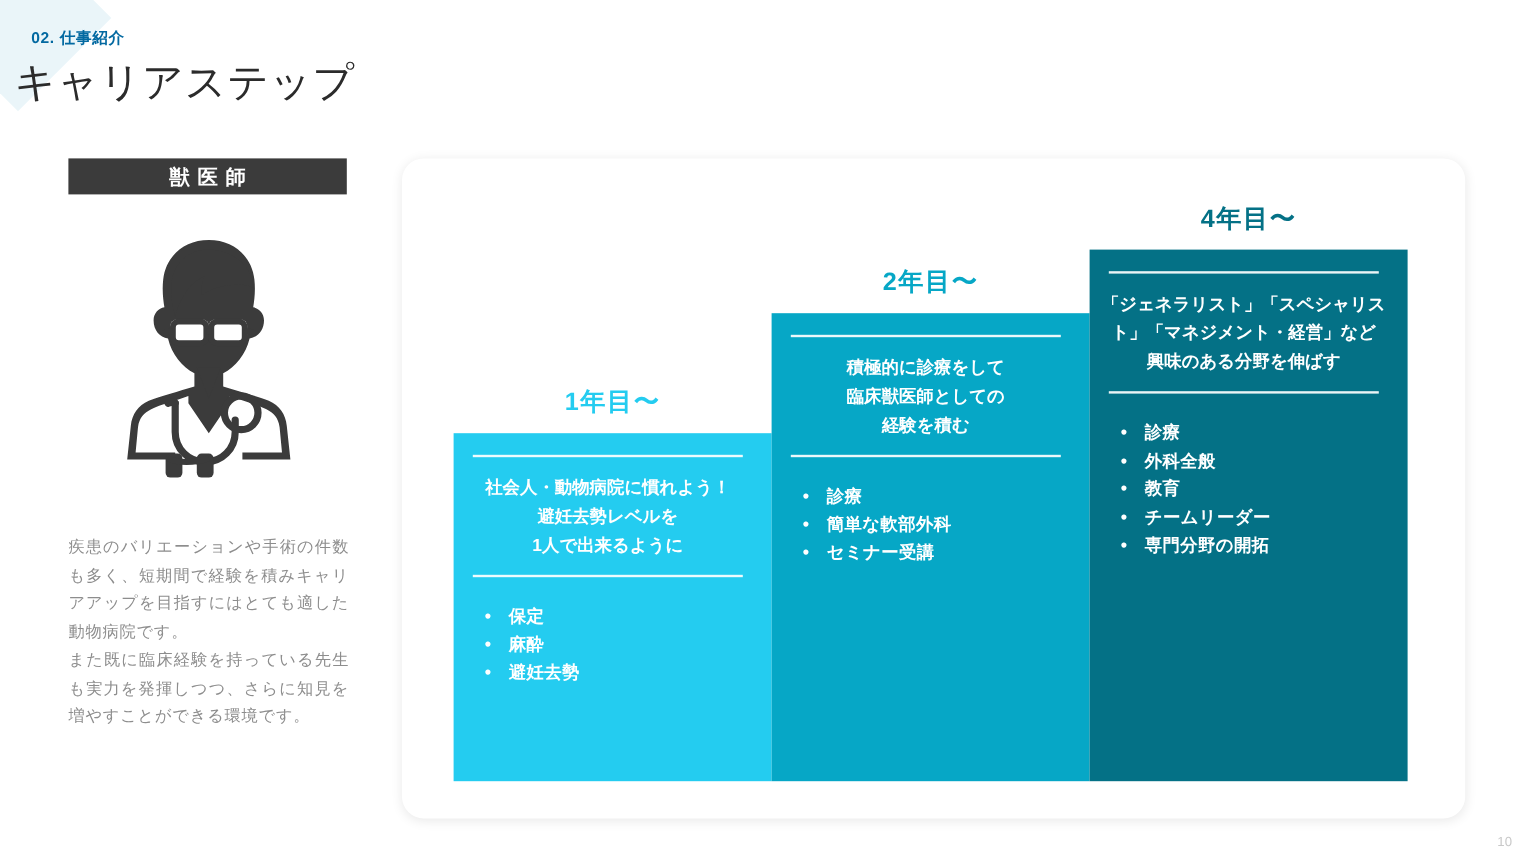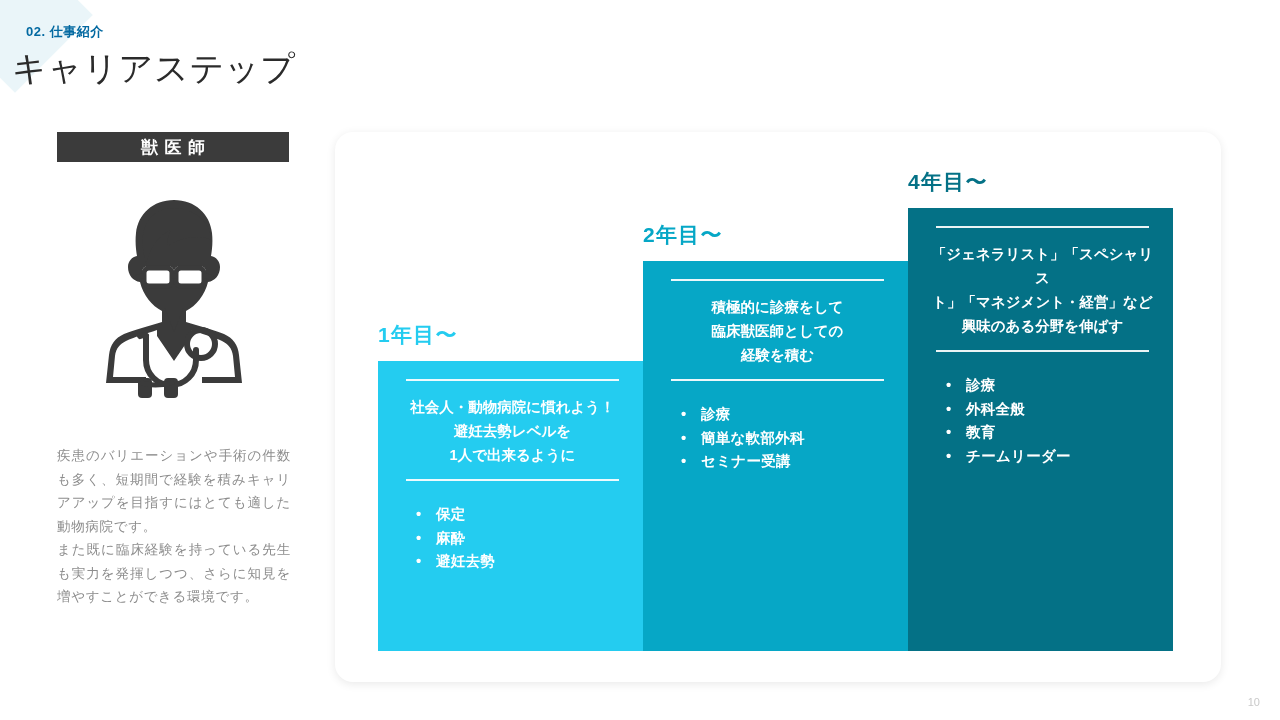--- a/index.html
+++ b/index.html
@@ -112,29 +112,29 @@
   .stage-col {
     position: absolute;
     bottom: 0;
     width: 265px;
   }
   .stage-col.col-1 { left: 0px; }
   .stage-col.col-2 { left: 265px; }
   .stage-col.col-3 { left: 530px; }
 
   .stage-year {
-    text-align: left;
+    text-align: center;
     font-size: 21px;
     font-weight: bold;
     letter-spacing: .06em;
     padding-bottom: 12px;
   }
 
   .stage-body {
-    padding: 18px 16px 20px 20px;
+    padding: 18px 16px 20px 8px;
     box-sizing: border-box;
     color: #ffffff;
   }
 
   .rule {
     height: 2px;
     background: rgba(255,255,255,.92);
     margin: 0 8px;
   }
 
@@ -263,19 +263,20 @@
       <div class="rule"></div>
       <div class="stage-summary">「ジェネラリスト」「スペシャリス
 ト」「マネジメント・経営」など
 興味のある分野を伸ばす</div>
       <div class="rule"></div>
       <ul class="stage-list">
         <li>診療</li>
         <li>外科全般</li>
         <li>教育</li>
         <li>チームリーダー</li>
+        <li>専門分野の開拓</li>
       </ul>
     </div>
   </div>
 
 </div>
 
 <div class="page-number">10</div>
 
 </body></html>

